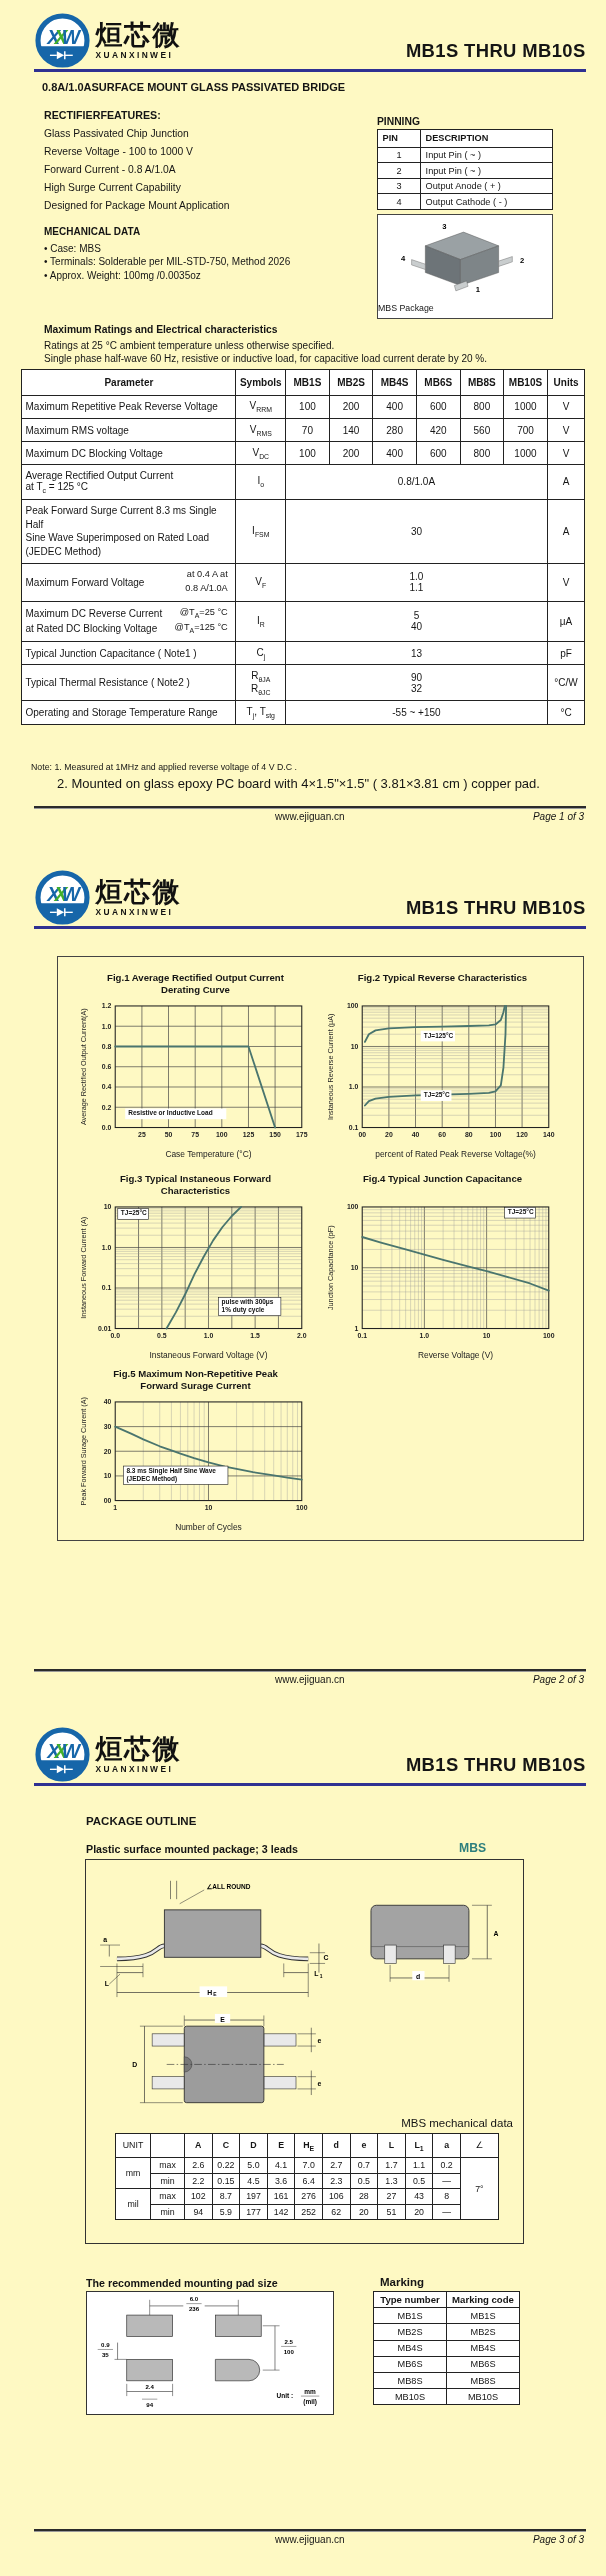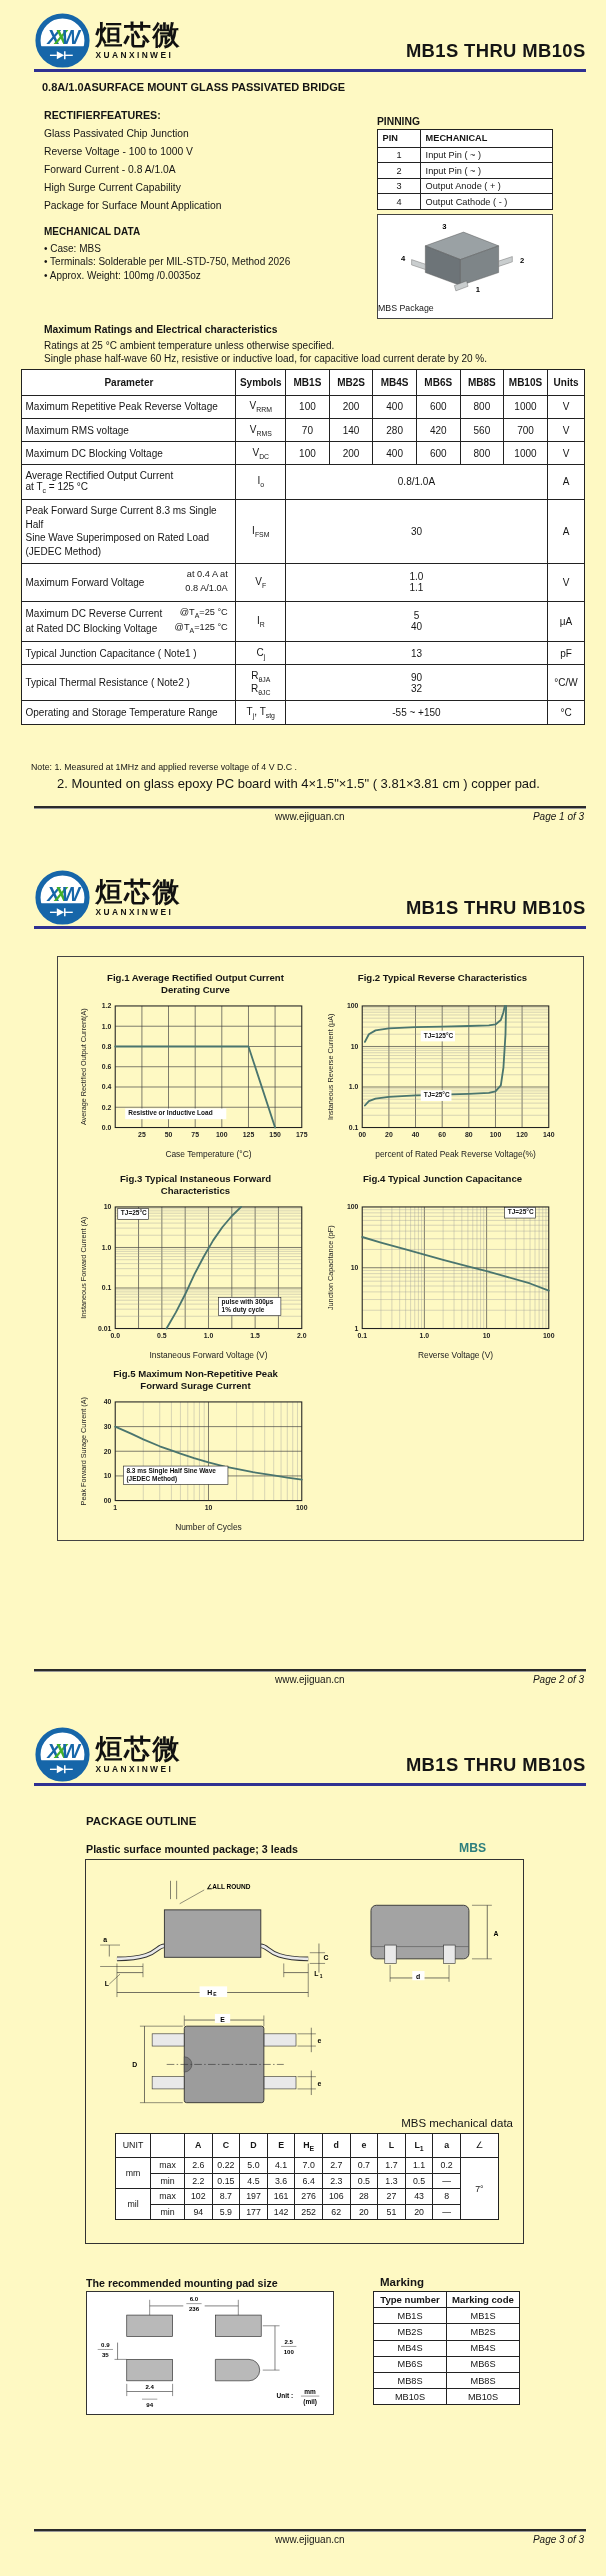--- a/index.html
+++ b/index.html
@@ -88,33 +88,33 @@
   <div class="hdr-rule"></div>
 
   <div class="abs b" style="left:42px;top:81px;font-size:11px">0.8A/1.0ASURFACE MOUNT GLASS PASSIVATED BRIDGE</div>
 
   <div class="abs b" style="left:44px;top:109px;font-size:10.7px">RECTIFIERFEATURES:</div>
   <div class="abs" style="left:44px;top:125px;font-size:10.3px;line-height:18px">
     <div>Glass Passivated Chip Junction</div>
     <div>Reverse Voltage - 100 to 1000 V</div>
     <div>Forward Current - 0.8 A/1.0A</div>
     <div>High Surge Current Capability</div>
-    <div>Package for Surface Mount Application</div>
+    <div>Designed for Package Mount Application</div>
   </div>
 
   <div class="abs b" style="left:377px;top:116px;font-size:10.3px">PINNING</div>
   <table class="t outer2 pin abs" style="left:377px;top:129px">
     <colgroup>
         <col style="width:43px">
         <col style="width:132px">
       </colgroup>
     <tbody>
         <tr>
       <th>PIN</th>
-      <th>MECHANICAL</th>
+      <th>DESCRIPTION</th>
     </tr>
     <tr>
           <td class="c">1</td>
           <td>Input Pin ( ~ )</td>
         </tr>
     <tr>
           <td class="c">2</td>
           <td>Input Pin ( ~ )</td>
         </tr>
     <tr>

